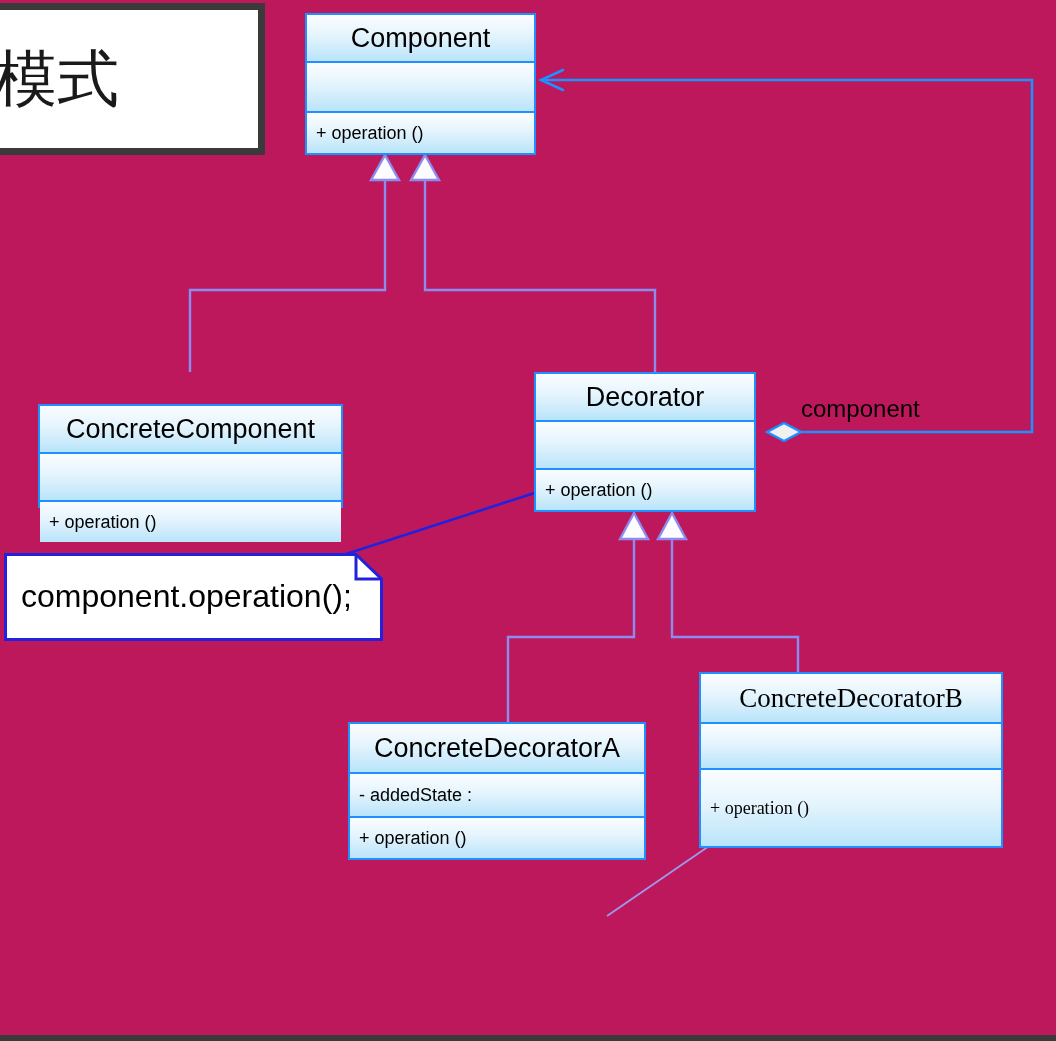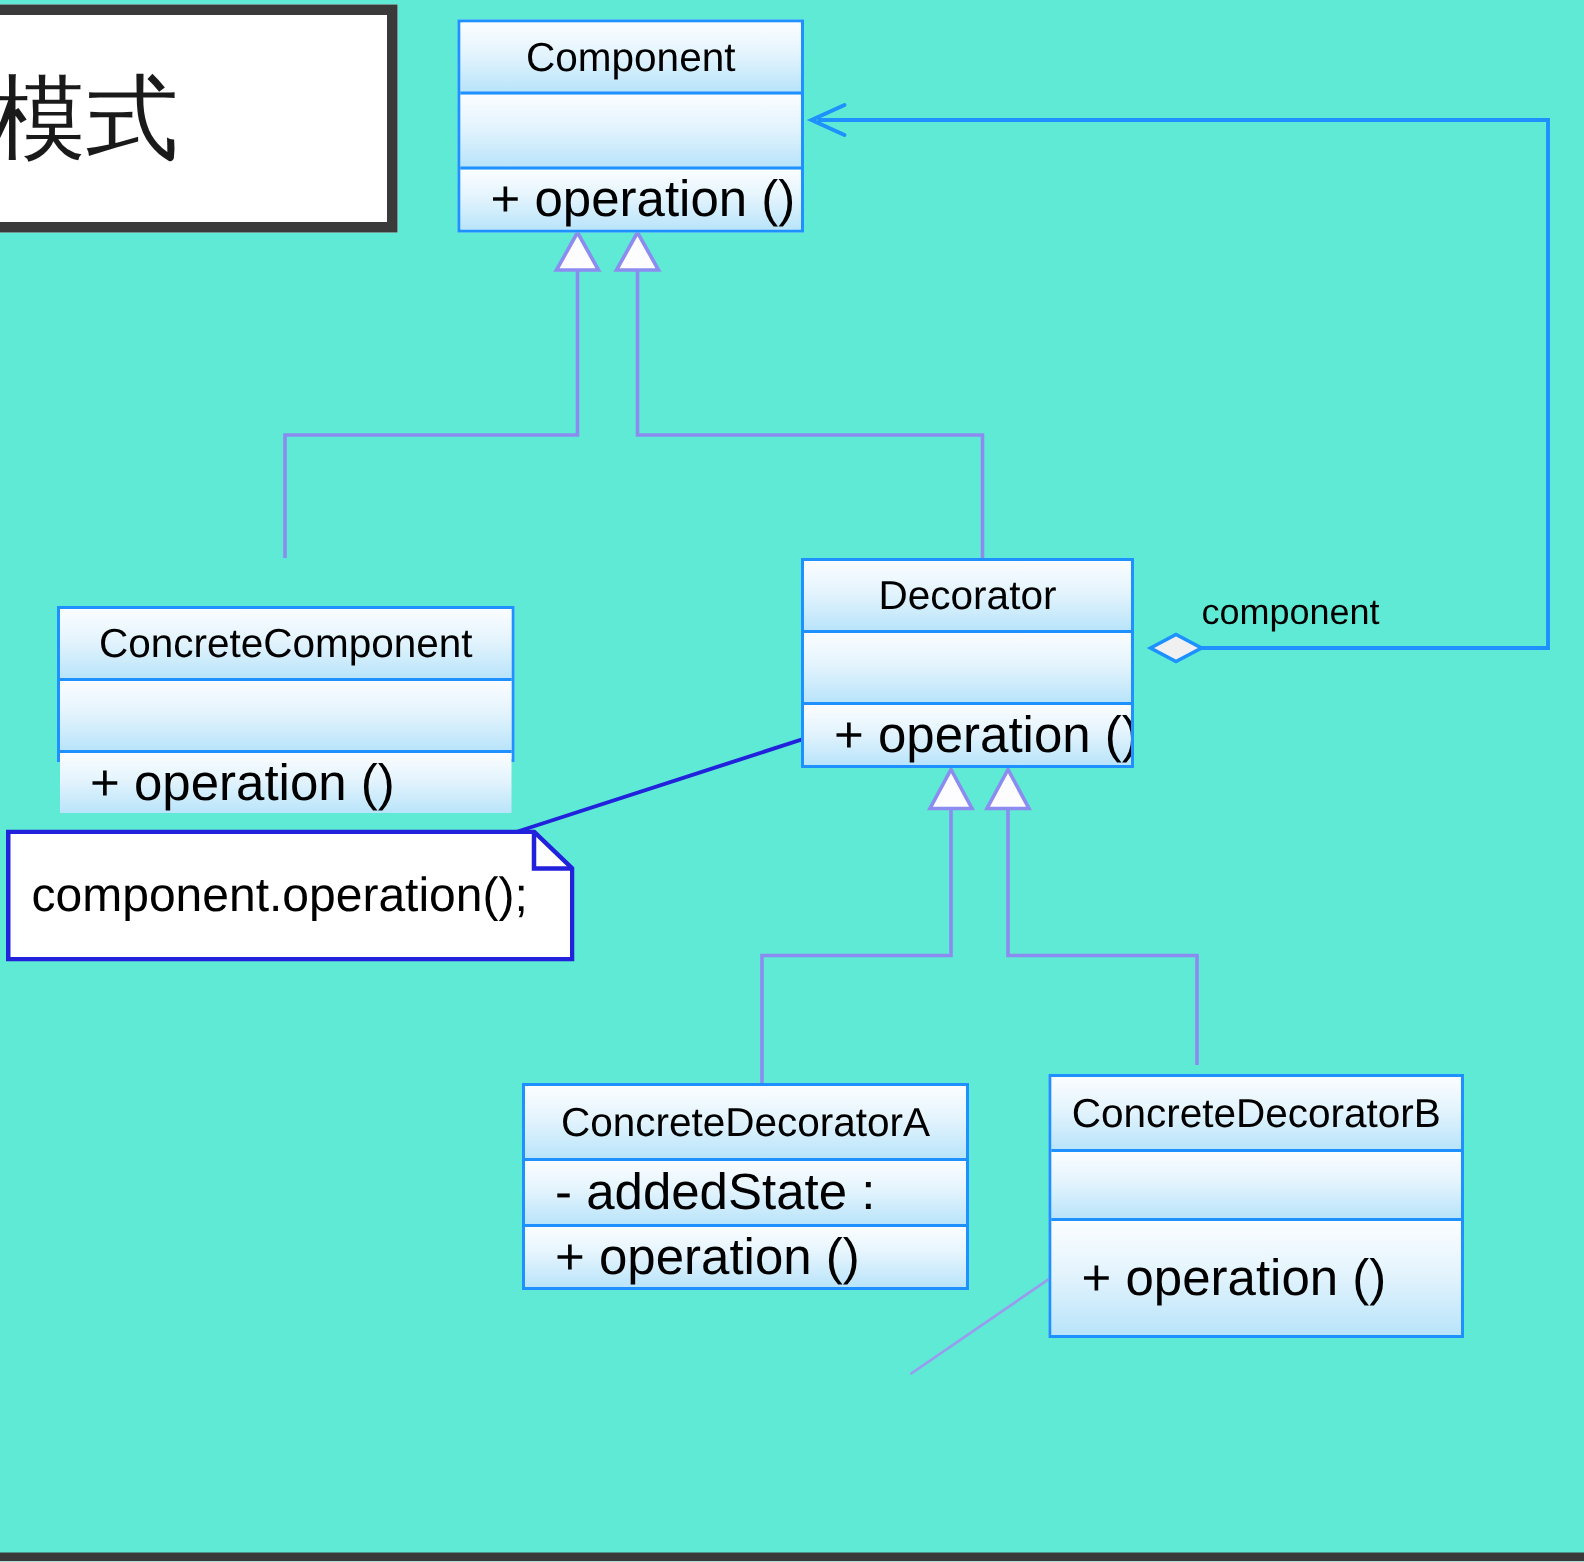--- a/index.html
+++ b/index.html
@@ -5,21 +5,21 @@
 <style>
   html, body {
     margin: 0;
     padding: 0;
     background: #ffffff;
   }
   #canvas {
     position: relative;
     width: 1056px;
     height: 1041px;
-    background: #5eead4;
+    background: #be185d;
     font-family: "Liberation Sans", "DejaVu Sans", sans-serif;
     overflow: hidden;
   }
   
   #bottom-bar {
     position: absolute;
     left: 0;
     bottom: 0;
     width: 1056px;
     height: 6px;
@@ -74,22 +74,22 @@
     border-top: 2px solid #1E90FF;
   }
   .uml-name {
     text-align: center;
     font-size: 27px;
     color: #000000;
     white-space: nowrap;
   }
   .uml-member {
     text-align: left;
-    padding-left: 20px;
-    font-size: 34px;
+    padding-left: 9px;
+    font-size: 18px;
     color: #000000;
     white-space: nowrap;
     line-height: 1.36;
   }
   
   .uml-note {
     position: absolute;
     box-sizing: border-box;
   }
   .uml-note .note-body {
@@ -213,21 +213,21 @@
       <div class="uml-name">ConcreteDecoratorA</div>
     </div>
     <div class="uml-compartment" style="height:44px;">
       <div class="uml-member">-  addedState :</div>
     </div>
     <div class="uml-compartment" style="height:42px;">
       <div class="uml-member">+  operation ()</div>
     </div>
   </div>
 
-  <div class="uml-class" style="left:699px; top:716px; width:277px; height:176px;">
+  <div class="uml-class" style="left:699px; top:672px; width:304px; height:176px;font-family:Liberation Serif, serif;">
     <div class="uml-compartment" style="height:48px;">
       <div class="uml-name">ConcreteDecoratorB</div>
     </div>
     <div class="uml-compartment" style="height:46px;"></div>
     <div class="uml-compartment" style="height:78px;">
       <div class="uml-member">+  operation ()</div>
     </div>
   </div>
 
   <div class="uml-note" style="left:4px; top:553px; width:379px; height:88px;">

